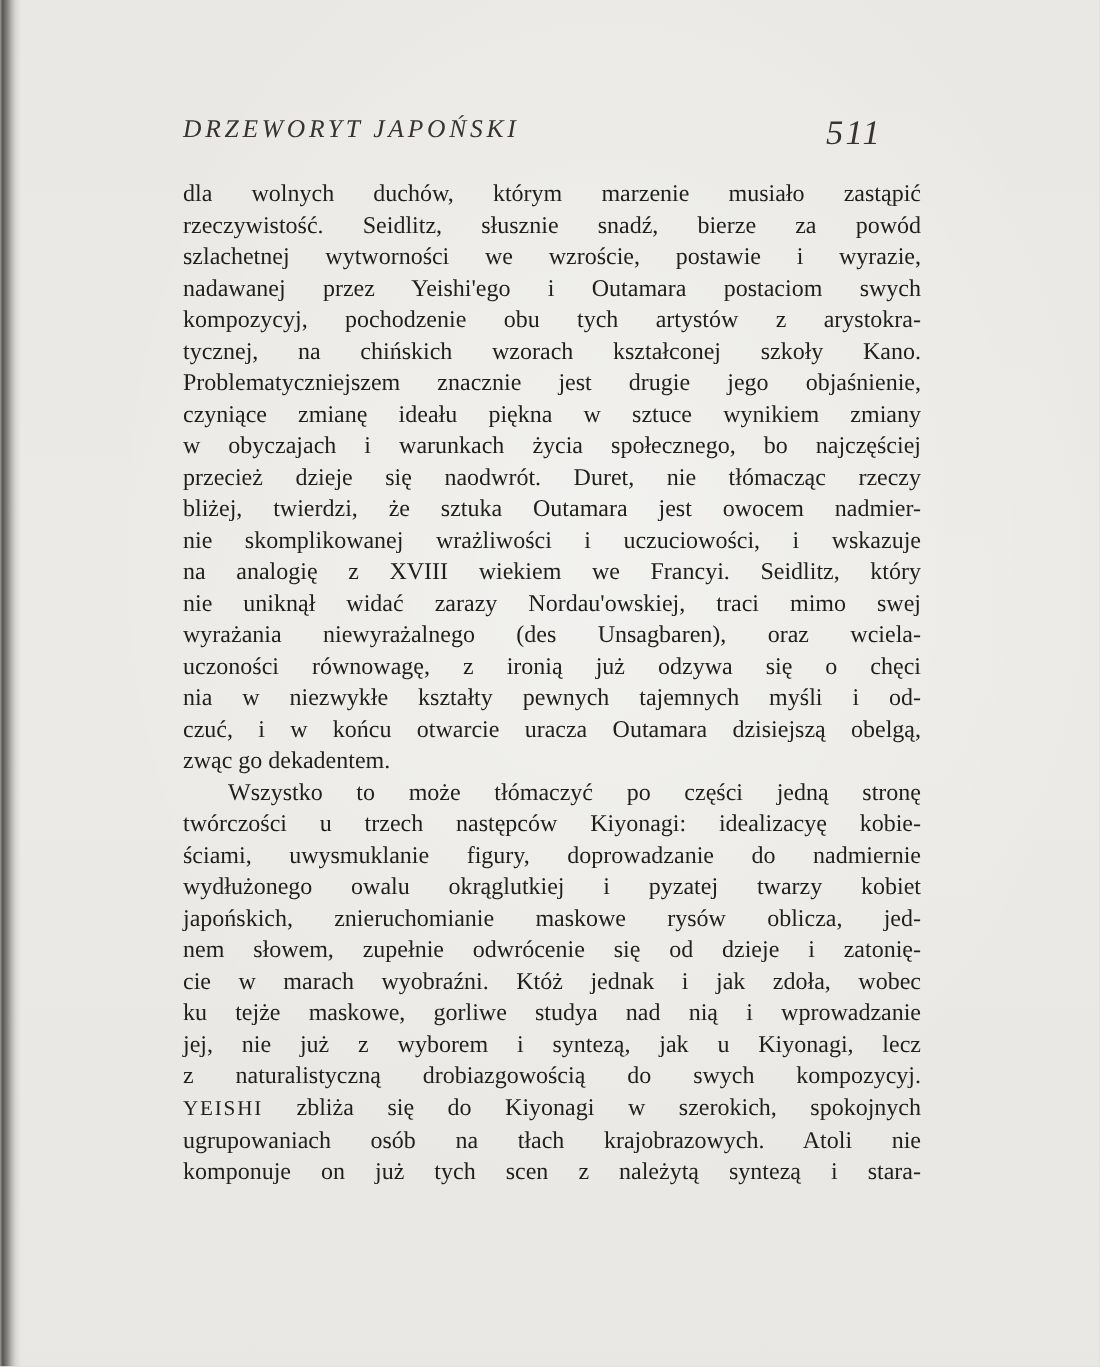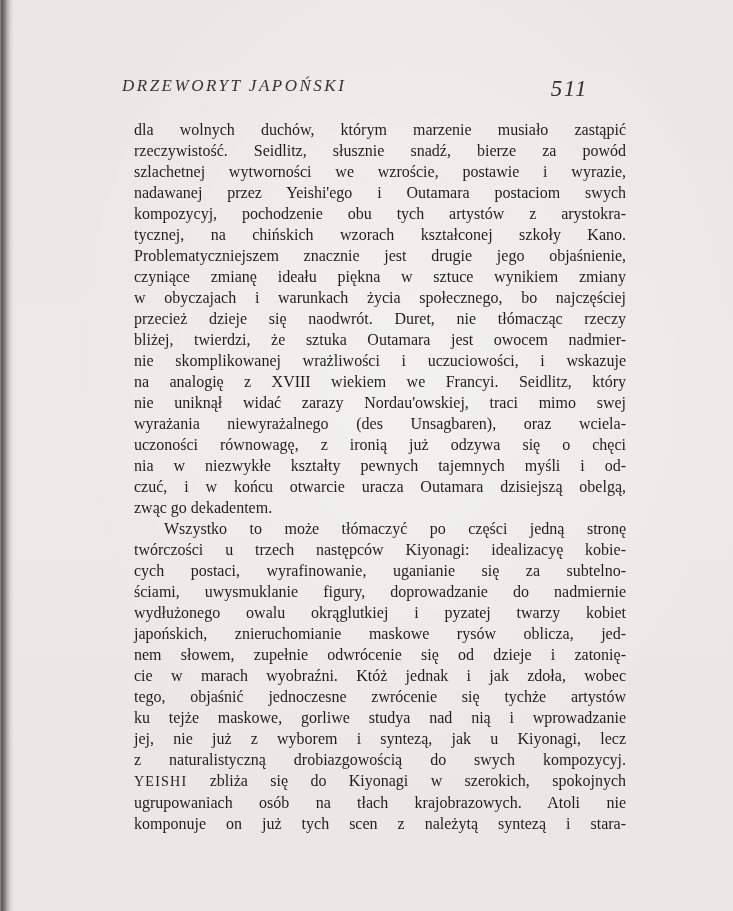--- a/index.html
+++ b/index.html
@@ -48,21 +48,21 @@
   }
   .page-number {
     font-style: italic;
     font-size: 23px;
     letter-spacing: 1.5px;
     color: #37342f;
     padding-right: 26px;
   }
   .text-block {
     position: absolute;
-    left: 134px;
+    left: 122px;
     top: 119px;
     width: 492px;
     font-size: 16px;
     line-height: 21px;
   }
   .line {
     text-align: justify;
     text-align-last: justify;
     white-space: normal;
   }
@@ -104,27 +104,25 @@
       <div class="line justify">nie skomplikowanej wrażliwości i uczuciowości, i wskazuje</div>
       <div class="line justify">na analogię z XVIII wiekiem we Francyi. Seidlitz, który</div>
       <div class="line justify">nie uniknął widać zarazy Nordau'owskiej, traci mimo swej</div>
       <div class="line justify">wyrażania niewyrażalnego (des Unsagbaren), oraz wciela-</div>
       <div class="line justify">uczoności równowagę, z ironią już odzywa się o chęci</div>
       <div class="line justify">nia w niezwykłe kształty pewnych tajemnych myśli i od-</div>
       <div class="line justify">czuć, i w końcu otwarcie uracza Outamara dzisiejszą obelgą,</div>
       <div class="line paragraph-end">zwąc go dekadentem.</div>
       <div class="line indent justify">Wszystko to może tłómaczyć po części jedną stronę</div>
       <div class="line justify">twórczości u trzech następców Kiyonagi: idealizacyę kobie-</div>
-      <div class="line justify">cych postaci, wyrafinowanie, uganianie się za subtelno-</div>
       <div class="line justify">ściami, uwysmuklanie figury, doprowadzanie do nadmiernie</div>
       <div class="line justify">wydłużonego owalu okrąglutkiej i pyzatej twarzy kobiet</div>
       <div class="line justify">japońskich, znieruchomianie maskowe rysów oblicza, jed-</div>
       <div class="line justify">nem słowem, zupełnie odwrócenie się od dzieje i zatonię-</div>
       <div class="line justify">cie w marach wyobraźni. Któż jednak i jak zdoła, wobec</div>
-      <div class="line justify">tego, objaśnić jednoczesne zwrócenie się tychże artystów</div>
       <div class="line justify">ku tejże maskowe, gorliwe studya nad nią i wprowadzanie</div>
       <div class="line justify">jej, nie już z wyborem i syntezą, jak u Kiyonagi, lecz</div>
       <div class="line justify">z naturalistyczną drobiazgowością do swych kompozycyj.</div>
       <div class="line justify"><span class="smallcaps">YEISHI</span> zbliża się do Kiyonagi w szerokich, spokojnych</div>
       <div class="line justify">ugrupowaniach osób na tłach krajobrazowych. Atoli nie</div>
       <div class="line justify">komponuje on już tych scen z należytą syntezą i stara-</div>
     </div>
 </div>
 
 </body></html>

